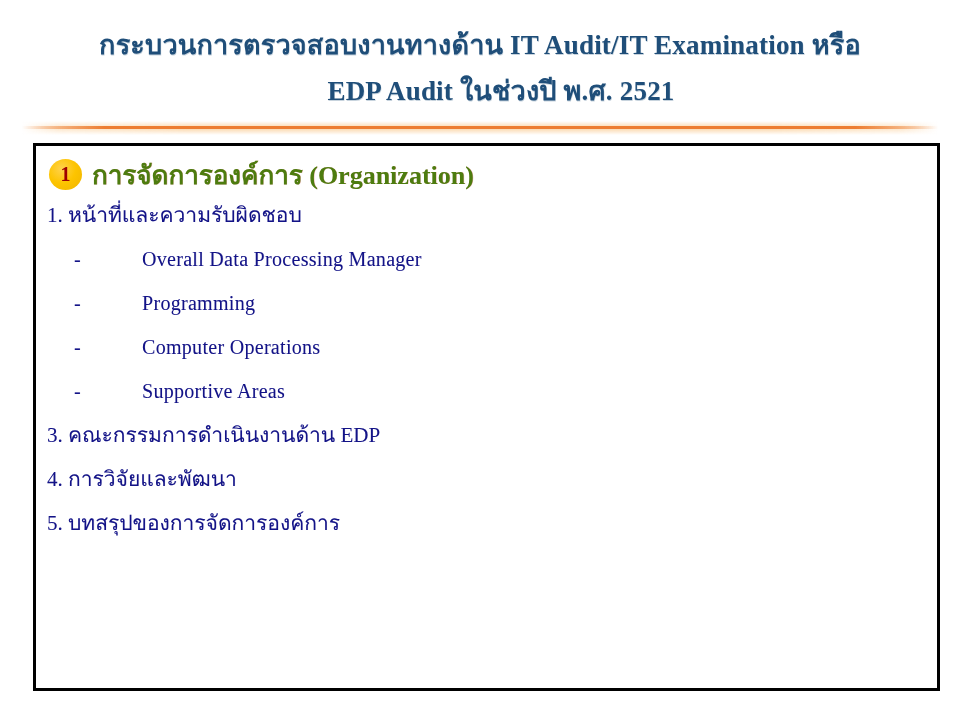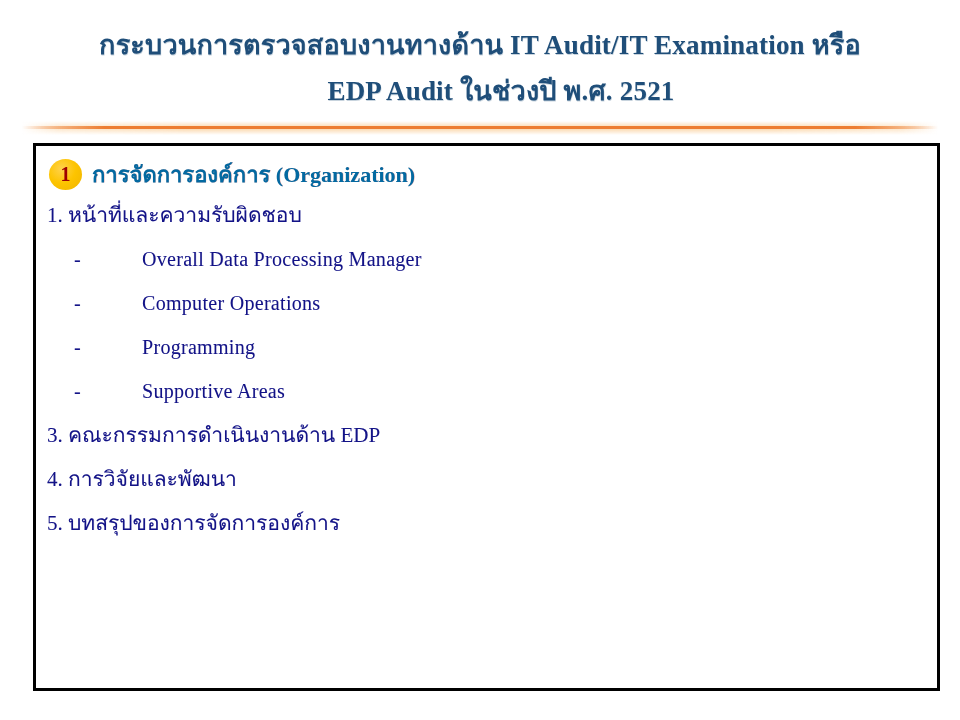--- a/index.html
+++ b/index.html
@@ -115,24 +115,24 @@
     color: #9E0000;
     font-family: "Liberation Serif", "DejaVu Serif", serif;
     font-weight: bold;
     font-size: 20px;
     line-height: 31px;
     text-align: center;
     margin-left: 5px;
   }
   .section-title {
     margin-left: 10px;
-    color: #0369a1;
+    color: #4d7c0f;
     font-family: "Liberation Serif", "DejaVu Serif", serif;
     font-weight: bold;
-    font-size: 22px;
+    font-size: 26px;
     white-space: nowrap;
     text-shadow: 0.4px 0.4px 0 rgba(192,0,0,0.3);
   }
 
   
   .outline {
     margin: 0;
     padding: 0;
     list-style: none;
   }
@@ -179,22 +179,22 @@
   <div class="content-inner">
 
     <div class="section-head">
       <div class="badge">1</div>
       <div class="section-title">การจัดการองค์การ (Organization)</div>
     </div>
 
     <ul class="outline" id="outline-list">
         <li class="outline-item level-1">1. หน้าที่และความรับผิดชอบ</li>
         <li class="outline-item level-2"><span class="dash">-</span><span class="sub-text">Overall Data Processing Manager</span></li>
+        <li class="outline-item level-2"><span class="dash">-</span><span class="sub-text">Programming</span></li>
         <li class="outline-item level-2"><span class="dash">-</span><span class="sub-text">Computer Operations</span></li>
-        <li class="outline-item level-2"><span class="dash">-</span><span class="sub-text">Programming</span></li>
         <li class="outline-item level-2"><span class="dash">-</span><span class="sub-text">Supportive Areas</span></li>
         <li class="outline-item level-1">3. คณะกรรมการดำเนินงานด้าน EDP</li>
         <li class="outline-item level-1">4. การวิจัยและพัฒนา</li>
         <li class="outline-item level-1">5. บทสรุปของการจัดการองค์การ</li>
       </ul>
 
   </div>
 </div>
 
 </body></html>

